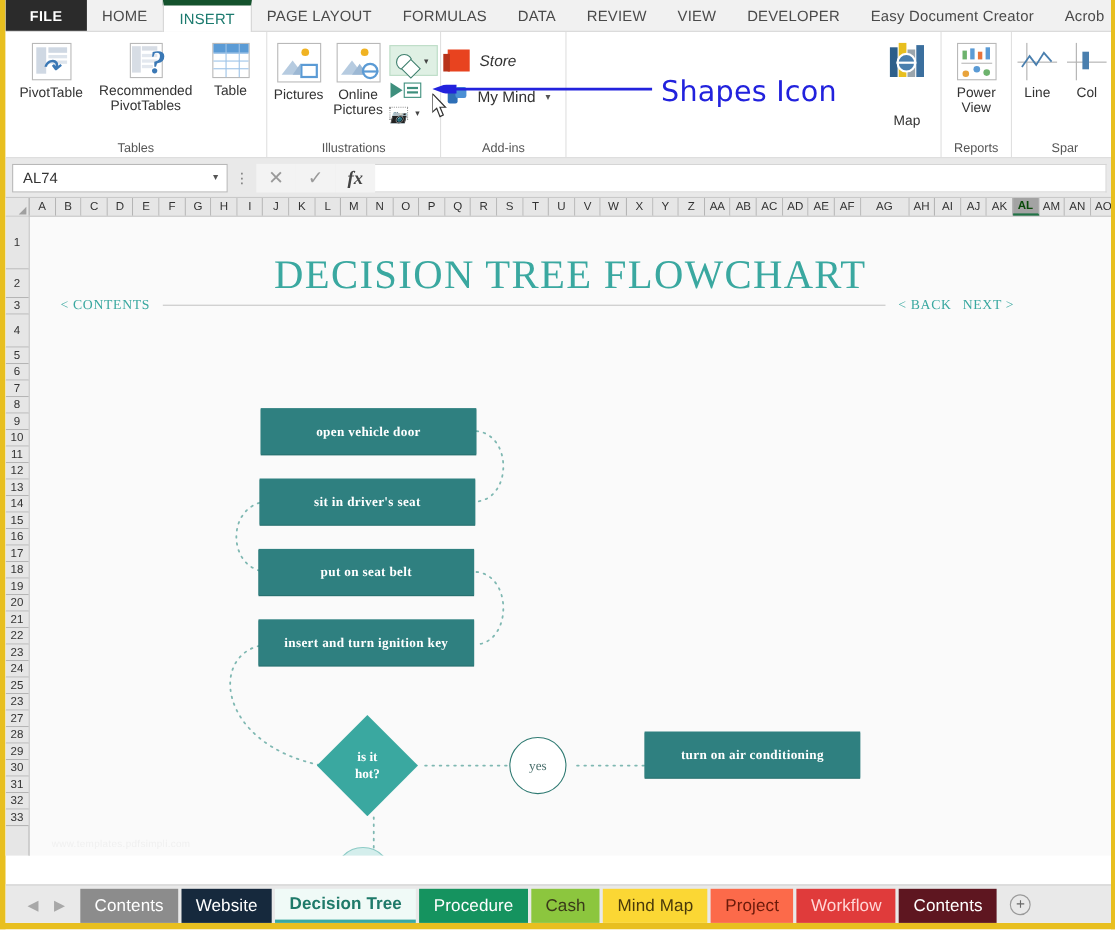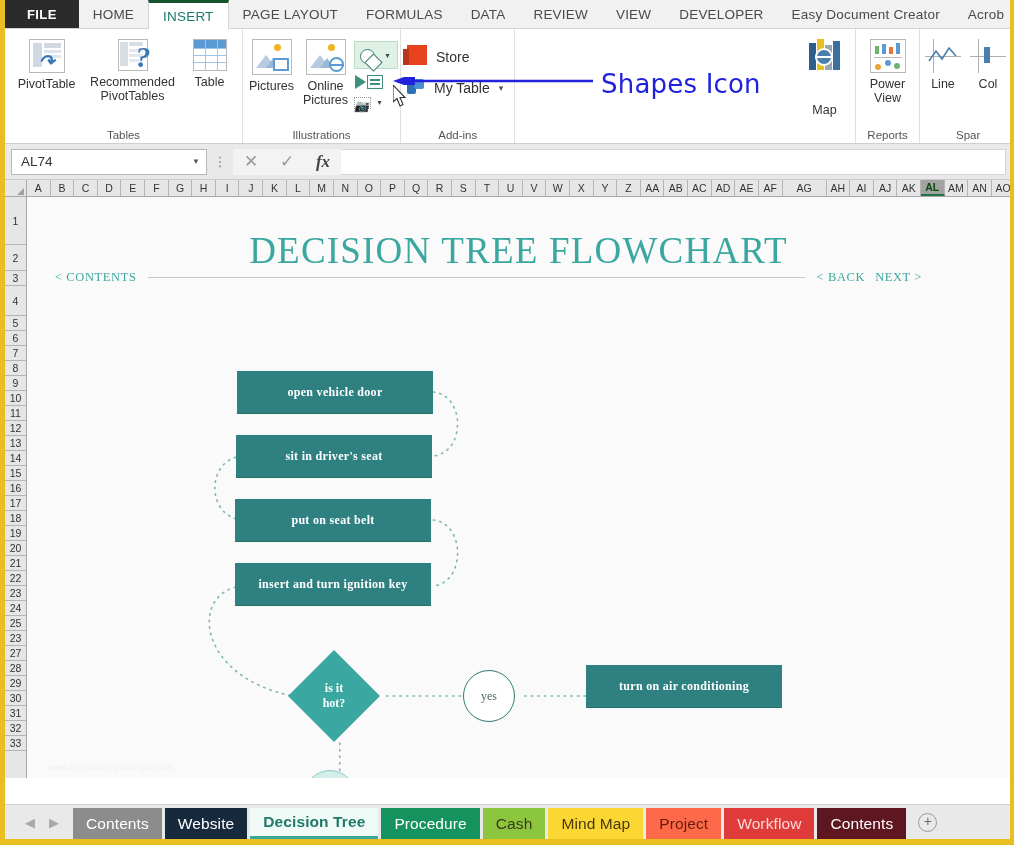--- a/index.html
+++ b/index.html
@@ -42,21 +42,21 @@
     display: flex; align-items: center;
     color: #4a4a4a;
     white-space: nowrap;
     letter-spacing: .2px;
   }
   .tab.active {
     background: #fff;
     color: #1b7a6e;
     border-left: 1px solid #d4d4d4;
     border-right: 1px solid #d4d4d4;
-    border-top: 3px solid #14532d;
+    border-top: 5px solid #14532d;
     margin-bottom: -1px;
     position: relative; z-index: 3;
   }
 
   
   .ribbon {
     position: relative;
     height: 115px;
     background: #fff;
     border-bottom: 1px solid #d0d0d0;
@@ -370,30 +370,30 @@
             </span>
             <span style="font-size:8px;color:#444;">▾</span>
           </div>
         </div>
       </div>
       <div class="rgroup-label">Illustrations</div>
     </div>
 
     <div class="rgroup" style="width:120px;align-items:flex-start;">
       <div class="rgroup-items" style="flex-direction:column;justify-content:flex-start;gap:14px;padding-top:12px;width:100%;">
-        <div style="display:flex;align-items:flex-end;gap:9px;">
+        <div style="display:flex;align-items:center;gap:9px;font-style:italic;">
           <span class="store-ico"></span>
           <span style="font-size:14px;color:#333;">Store</span>
         </div>
         <div style="display:flex;align-items:center;gap:9px;">
           <span class="apps-ico">
               <i class="apps-a"></i>
               <i class="apps-b"></i>
             </span>
-          <span style="font-size:14px;color:#333;">My Table</span>
+          <span style="font-size:14px;color:#333;">My Mind</span>
           <span style="font-size:9px;color:#555;">▾</span>
         </div>
       </div>
       <div class="rgroup-label">Add-ins</div>
     </div>
 
     <div class="rgroup" style="width:293px;border-right:none;"></div>
 
     <div class="rgroup" style="width:62px;">
       <div class="rgroup-items">

